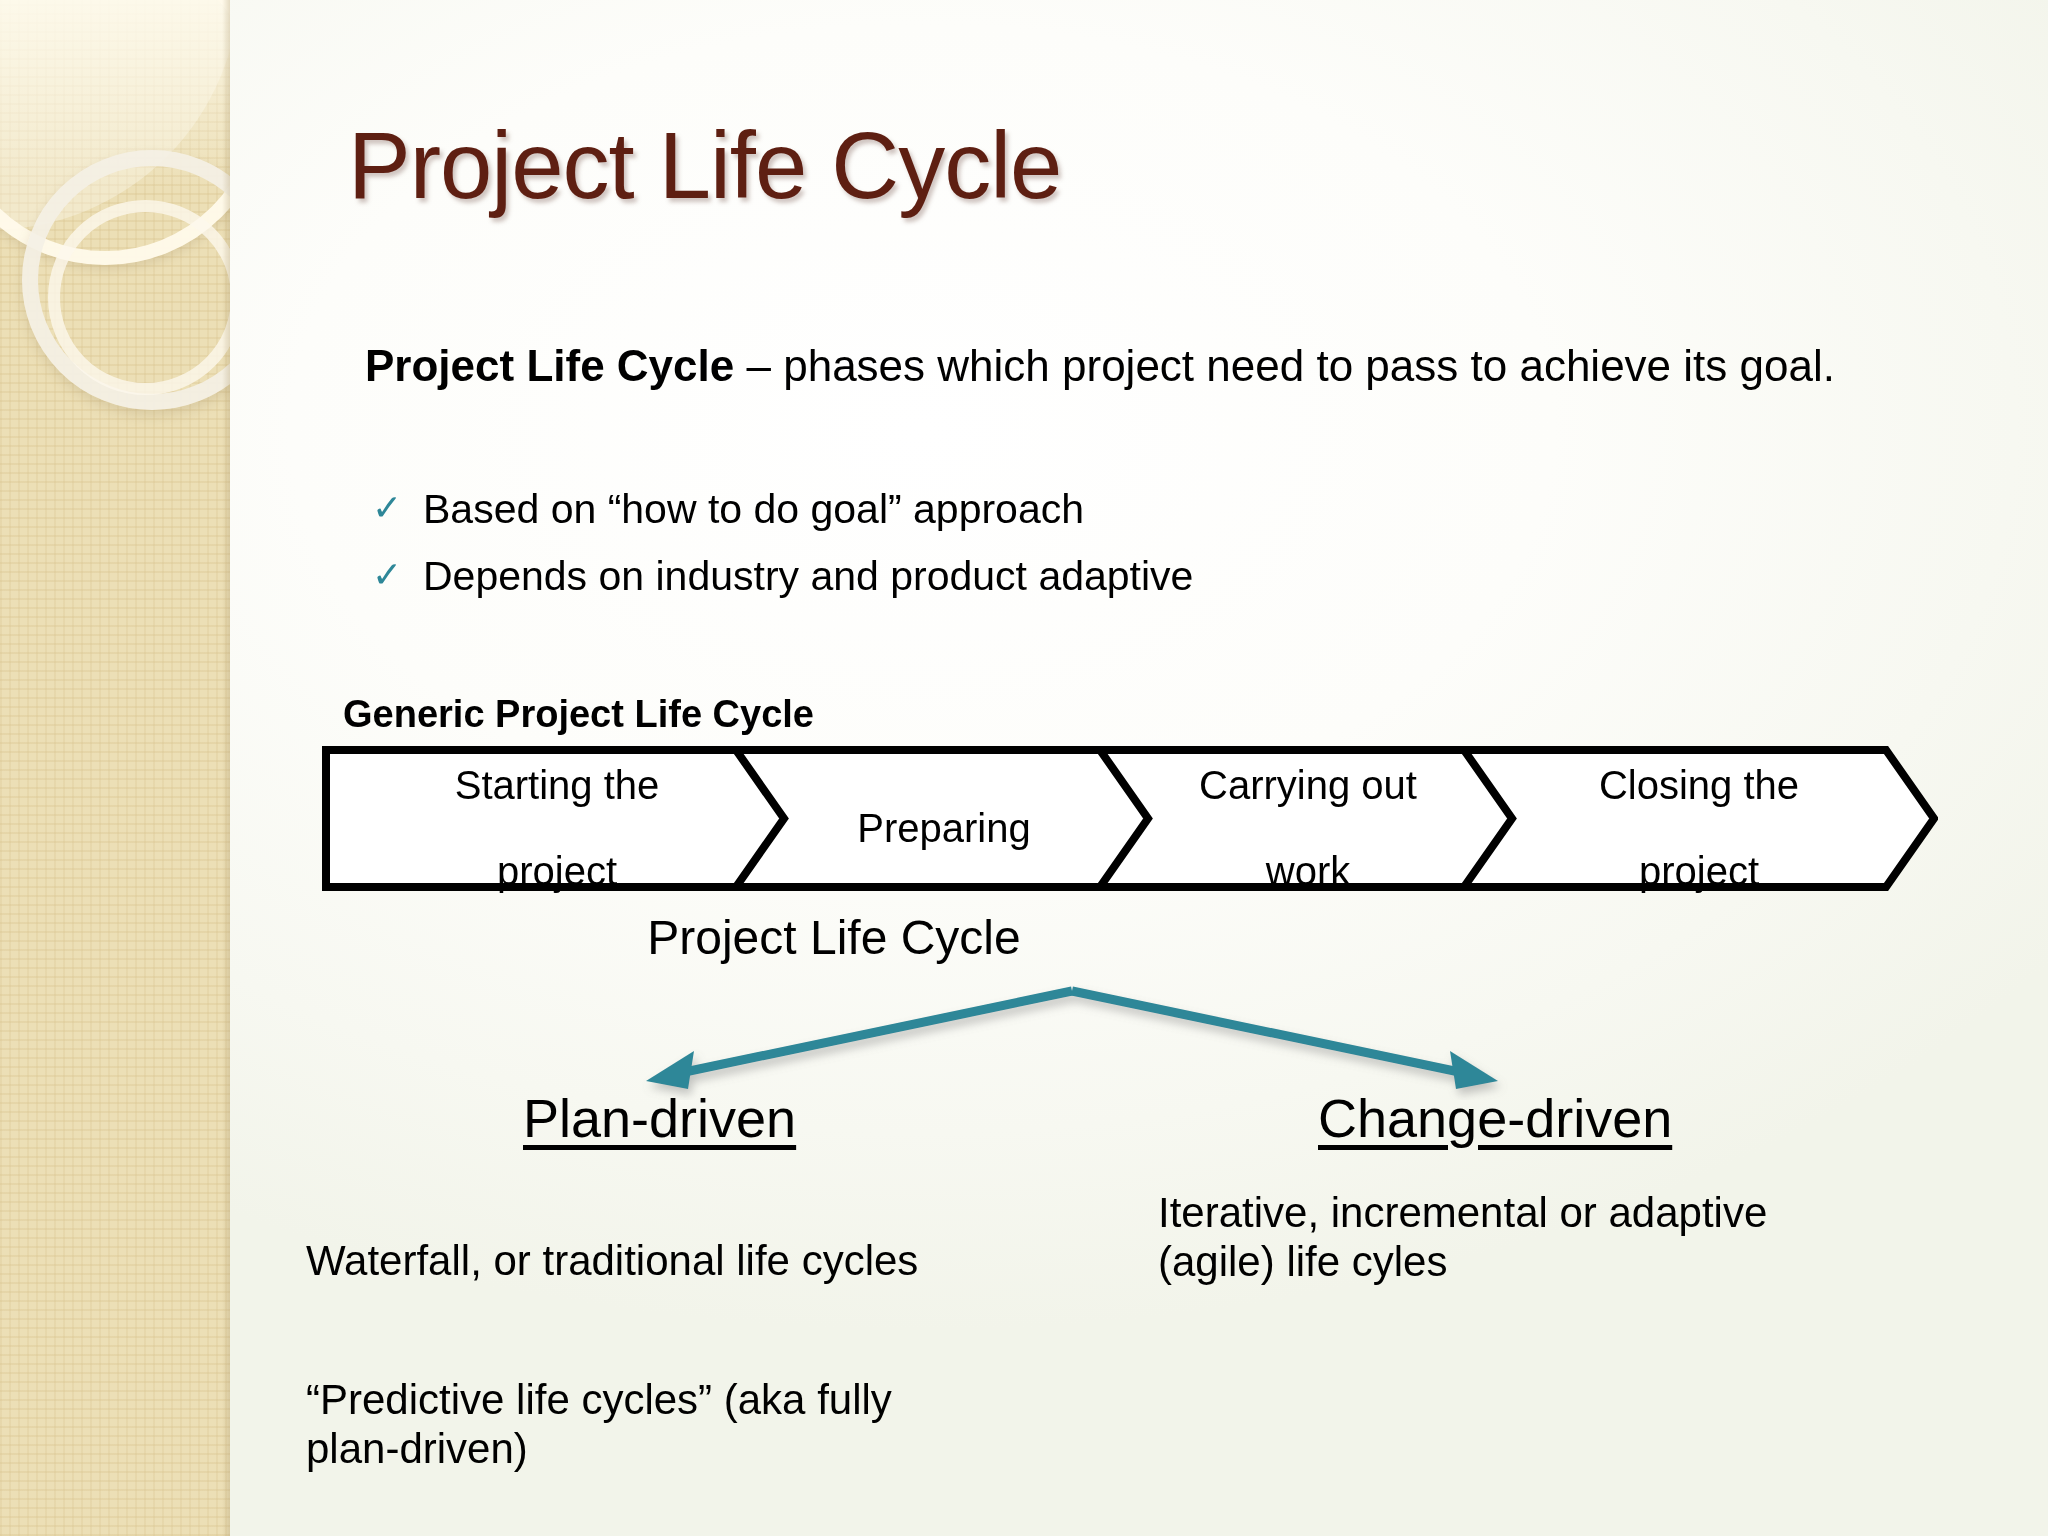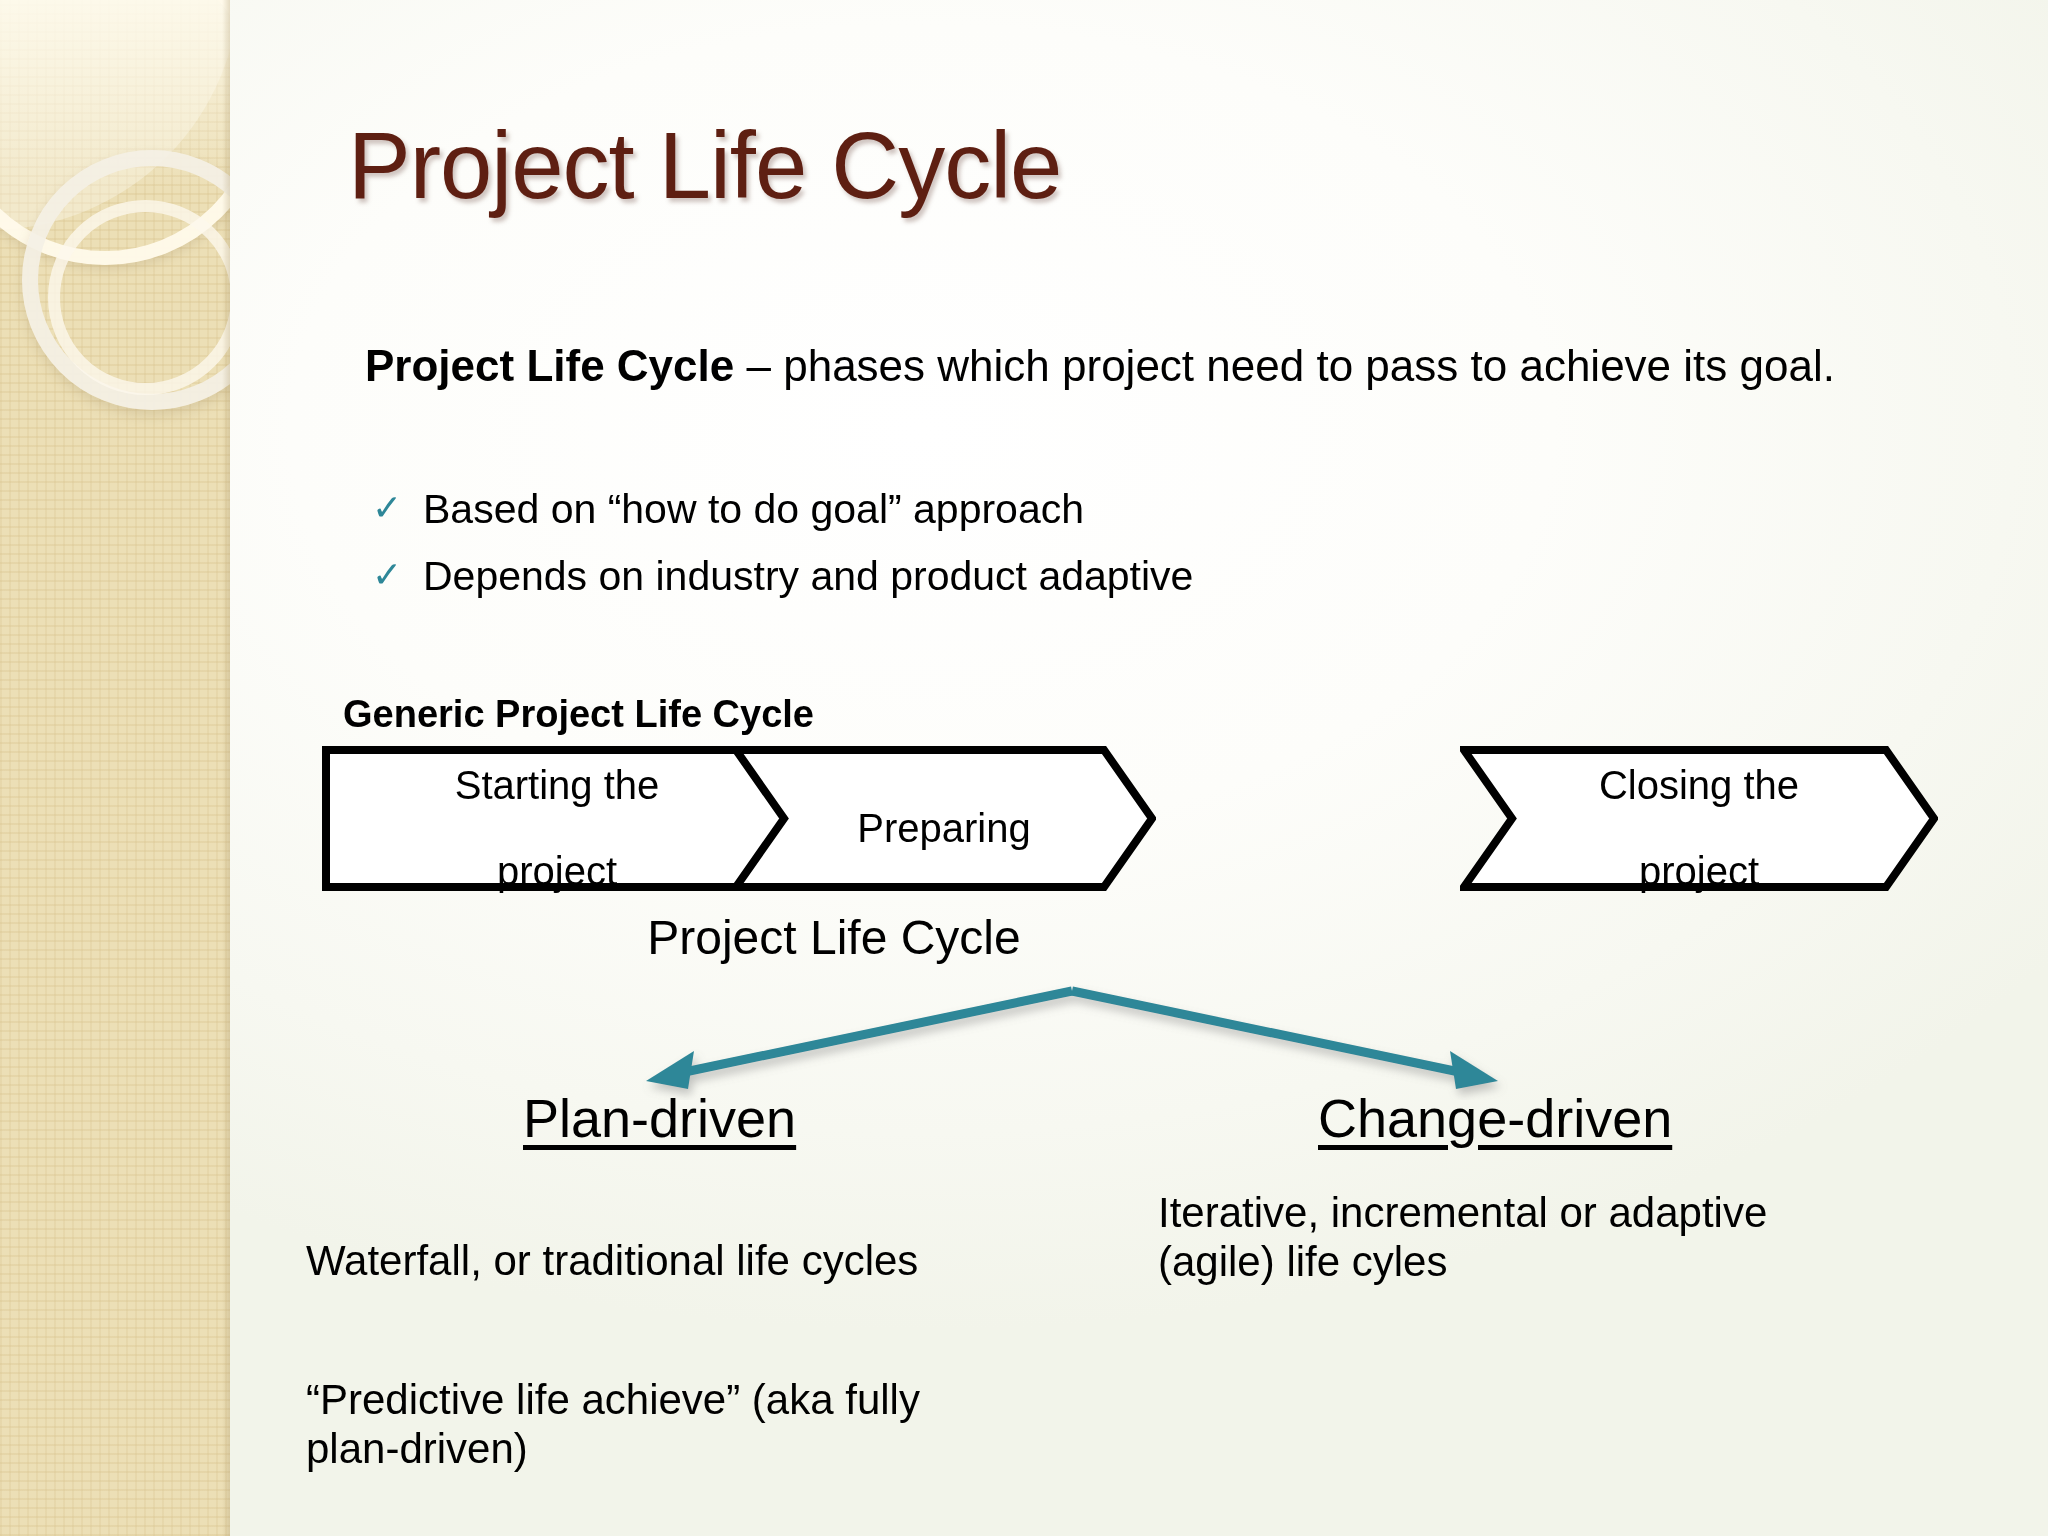--- a/index.html
+++ b/index.html
@@ -237,20 +237,29 @@
 
     <div class="chev" style="left:410px; width:424px;">
       <svg width="424" height="145" viewBox="0 0 424 145">
         <path d="M4,4 L372,4 L420,72.5 L372,141 L4,141 L52,72.5 Z" fill="#ffffff" stroke="#000000" stroke-width="8"></path>
       </svg>
       <span>
         <span>Preparing</span>
       </span>
     </div>
 
+    <div class="chev" style="left:774px; width:424px;">
+      <svg width="424" height="145" viewBox="0 0 424 145">
+        <path d="M4,4 L372,4 L420,72.5 L372,141 L4,141 L52,72.5 Z" fill="#ffffff" stroke="#000000" stroke-width="8"></path>
+      </svg>
+      <span>
+        <span>Carrying out</span><br>
+        <span>work</span>
+      </span>
+    </div>
 
     <div class="chev" style="left:1138px; width:478px;">
       <svg width="478" height="145" viewBox="0 0 478 145">
         <path d="M4,4 L426,4 L474,72.5 L426,141 L4,141 L52,72.5 Z" fill="#ffffff" stroke="#000000" stroke-width="8"></path>
       </svg>
       <span>
         <span>Closing the</span><br>
         <span>project</span>
       </span>
     </div>
@@ -274,15 +283,15 @@
         <path d="M878,96 L830,66 L836,104 Z" fill="#2e8798"></path>
       </g>
     </svg>
   </div>
 
   <div class="branch branch-left">Plan-driven</div>
   <div class="branch branch-right">Change-driven</div>
 
   <div class="col col-left-1">Waterfall, or traditional life cycles</div>
   <div class="col col-right-1">Iterative, incremental or adaptive (agile) life cyles</div>
-  <div class="col col-left-2">“Predictive life achieve” (aka fully plan-driven)</div>
+  <div class="col col-left-2">“Predictive life cycles” (aka fully plan-driven)</div>
 
 </div>
 
 </body></html>

